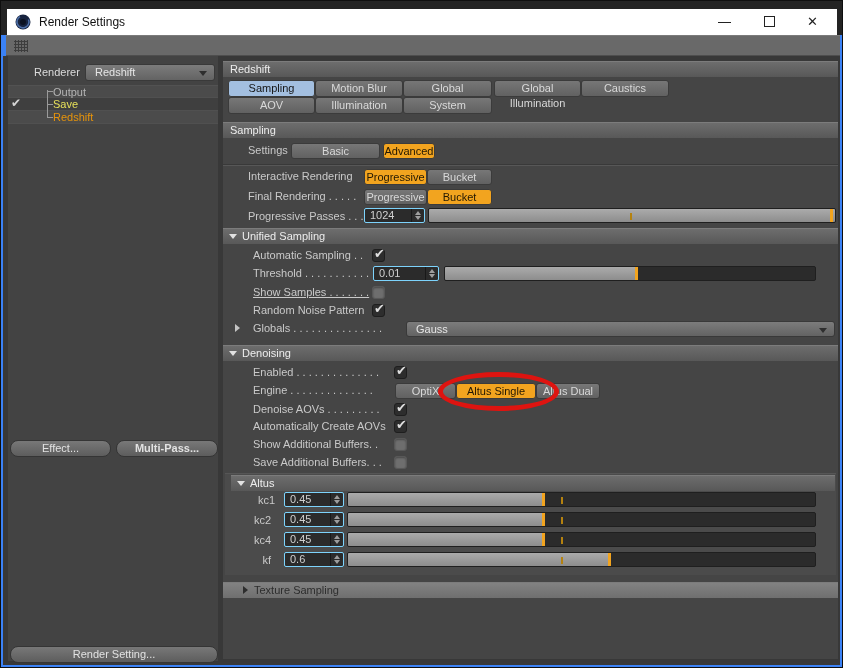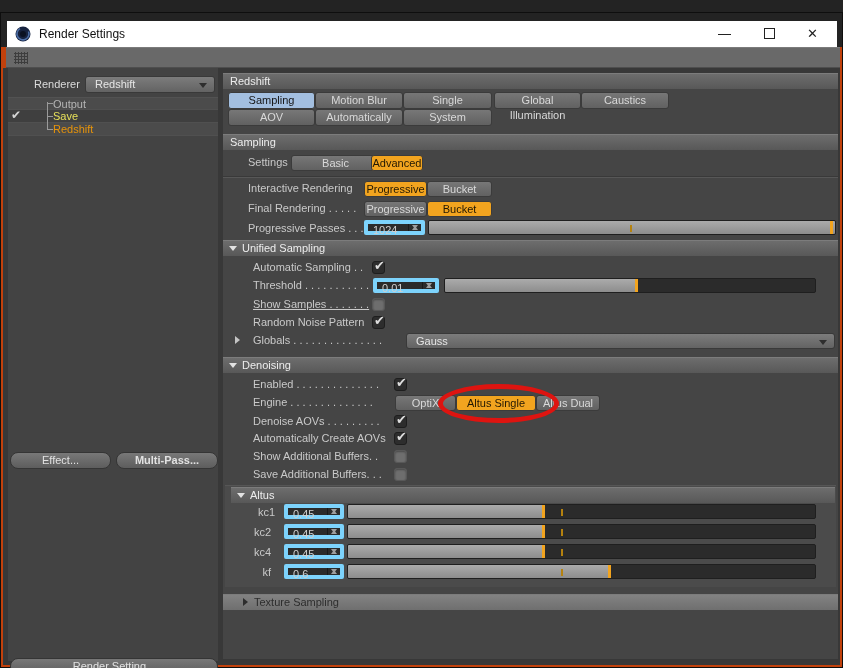--- a/index.html
+++ b/index.html
@@ -1,17 +1,17 @@
 <!DOCTYPE html>
 <html><head>
 <meta charset="utf-8">
 <style>
   * { margin:0; padding:0; box-sizing:border-box; }
   html,body { width:843px; height:668px; background:#232323; font-family:"Liberation Sans","DejaVu Sans",sans-serif; overflow:hidden; }
-  #win { position:absolute; inset:0; background:#c2410c; border:1px solid #0e0e0e;margin-top:12px; }
+  #win { position:absolute; inset:0; background:#3b82f6; border:1px solid #0e0e0e; }
 
   
   #frame-top { position:absolute; left:0; top:0; right:0; height:34px; background:#232323; }
   #titlebar { position:absolute; left:6px; top:8px; right:5px; height:26px; background:#ffffff; display:flex; align-items:center; }
   #titlebar .title { font-size:12px; color:#111; margin-left:8px; }
   #app-icon { width:16px; height:16px; margin-left:8px; }
   .winbtn { position:absolute; top:0; width:34px; height:26px; cursor:default; }
   .min-glyph { position:absolute; left:10px; top:13px; width:13px; border-top:1px solid #222; }
   .max-glyph { position:absolute; left:10px; top:7px; width:11px; height:11px; border:1px solid #222; }
   .close-glyph { position:absolute; left:9px; top:4px; font-size:13px; color:#222; line-height:17px; }
@@ -44,21 +44,21 @@
   .hdr.light { background:linear-gradient(#828282,#6f6f6f); color:#2d2d2d; }
   .tri-d { display:inline-block; width:0; height:0; border-left:4px solid transparent; border-right:4px solid transparent; border-top:5px solid #e2e2e2; margin:0 5px 1px 3px; }
   .tri-r { display:inline-block; width:0; height:0; border-top:4px solid transparent; border-bottom:4px solid transparent; border-left:5px solid #2d2d2d; margin:0 6px 0 4px; }
   .tri-r.lt { border-left-color:#c4c4c4; }
   .tab,.btn { position:absolute; height:17px; border:1px solid #3b3b3b; border-radius:3px;
         background:linear-gradient(#777777,#616161); color:#d9d9d9; font-size:11px; line-height:15px; text-align:center; }
   .btn { height:16px; }
   .tab.active { background:#a3bfe0; color:#151515; }
   .btn.orange { background:#F2A41F; color:#221803; border-color:#3b3b3b; }
   .sep { position:absolute; left:0; right:0; height:2px; border-top:1px solid #393939; border-bottom:1px solid #575757; }
-  .spin { position:absolute; height:15px; background:#2b2b2b; border:4px solid #7dd3fc; border-radius:2px; color:#cfcfcf; font-size:11px; line-height:13px; padding-left:5px; }
+  .spin { position:absolute; height:15px; background:#2b2b2b; border:1px solid #7dd3fc; border-radius:2px; color:#cfcfcf; font-size:11px; line-height:13px; padding-left:5px; }
   .spin .arrows { position:absolute; right:0; top:0; bottom:0; width:13px; border-left:1px solid #191919; }
   .spin .up { position:absolute; top:2px; left:3px; width:0; height:0; border-left:3px solid transparent; border-right:3px solid transparent; border-bottom:4px solid #9e9e9e; }
   .spin .dn { position:absolute; bottom:2px; left:3px; width:0; height:0; border-left:3px solid transparent; border-right:3px solid transparent; border-top:4px solid #9e9e9e; }
   .slider { position:absolute; height:15px; background:#2b2b2b; border:1px solid #1f1f1f; border-radius:2px; overflow:hidden; }
   .slider .fill { position:absolute; left:0; top:0; bottom:0; background:linear-gradient(#ababab,#8d8d8d); }
   .slider .handle { position:absolute; top:0; bottom:0; width:3px; background:#F2A41F; }
   .slider .tick { position:absolute; top:4px; height:7px; width:2px; background:#b5820f; }
   .check { position:absolute; width:13px; height:13px; border-radius:3px; }
   .check.on { background:#2d2d2d; border:1px solid #1e1e1e; }
   .check.off { background:#6e6e6e; border:1px solid #585858; box-shadow:inset 0 1px 2px rgba(0,0,0,.35); }
@@ -129,32 +129,32 @@
       <div class="pill" style="left:2px; top:590px; width:208px;"><span>Render Setting...</span></div>
       <div id="scroll-thumb"></div>
     </div>
 
     <div id="main">
 
       <div class="hdr" style="top:0px;"><span>Redshift</span></div>
 
       <div class="tab active" style="left:5px;  top:19px; width:87px;"><span>Sampling</span></div>
       <div class="tab" style="left:92px; top:19px; width:88px;"><span>Motion Blur</span></div>
-      <div class="tab" style="left:180px; top:19px; width:89px;"><span>Single</span></div>
+      <div class="tab" style="left:180px; top:19px; width:89px;"><span>Global</span></div>
       <div class="tab" style="left:271px; top:19px; width:87px;"><span>Global Illumination</span></div>
       <div class="tab" style="left:358px; top:19px; width:88px;"><span>Caustics</span></div>
       <div class="tab" style="left:5px;  top:36px; width:87px;"><span>AOV</span></div>
-      <div class="tab" style="left:92px; top:36px; width:88px;"><span>Automatically</span></div>
+      <div class="tab" style="left:92px; top:36px; width:88px;"><span>Illumination</span></div>
       <div class="tab" style="left:180px; top:36px; width:89px;"><span>System</span></div>
 
       <div class="hdr" style="top:61px;"><span>Sampling</span></div>
 
       <span class="lbl" style="left:25px; top:81px;">Settings</span>
       <div class="btn" style="left:68px; top:82px; width:89px;"><span>Basic</span></div>
-      <div class="btn orange" style="left:148px; top:82px; width:52px;"><span>Advanced</span></div>
+      <div class="btn orange" style="left:160px; top:82px; width:52px;"><span>Advanced</span></div>
 
       <div class="sep" style="top:103px;"></div>
 
       <span class="lbl" style="left:25px; top:107px;">Interactive Rendering</span>
       <div class="btn orange" style="left:141px; top:108px; width:63px;"><span>Progressive</span></div>
       <div class="btn" style="left:204px; top:108px; width:65px;"><span>Bucket</span></div>
 
       <span class="lbl" style="left:25px; top:127px;">Final Rendering . . . . .</span>
       <div class="btn" style="left:141px; top:128px; width:63px;"><span>Progressive</span></div>
       <div class="btn orange" style="left:204px; top:128px; width:65px;"><span>Bucket</span></div>

